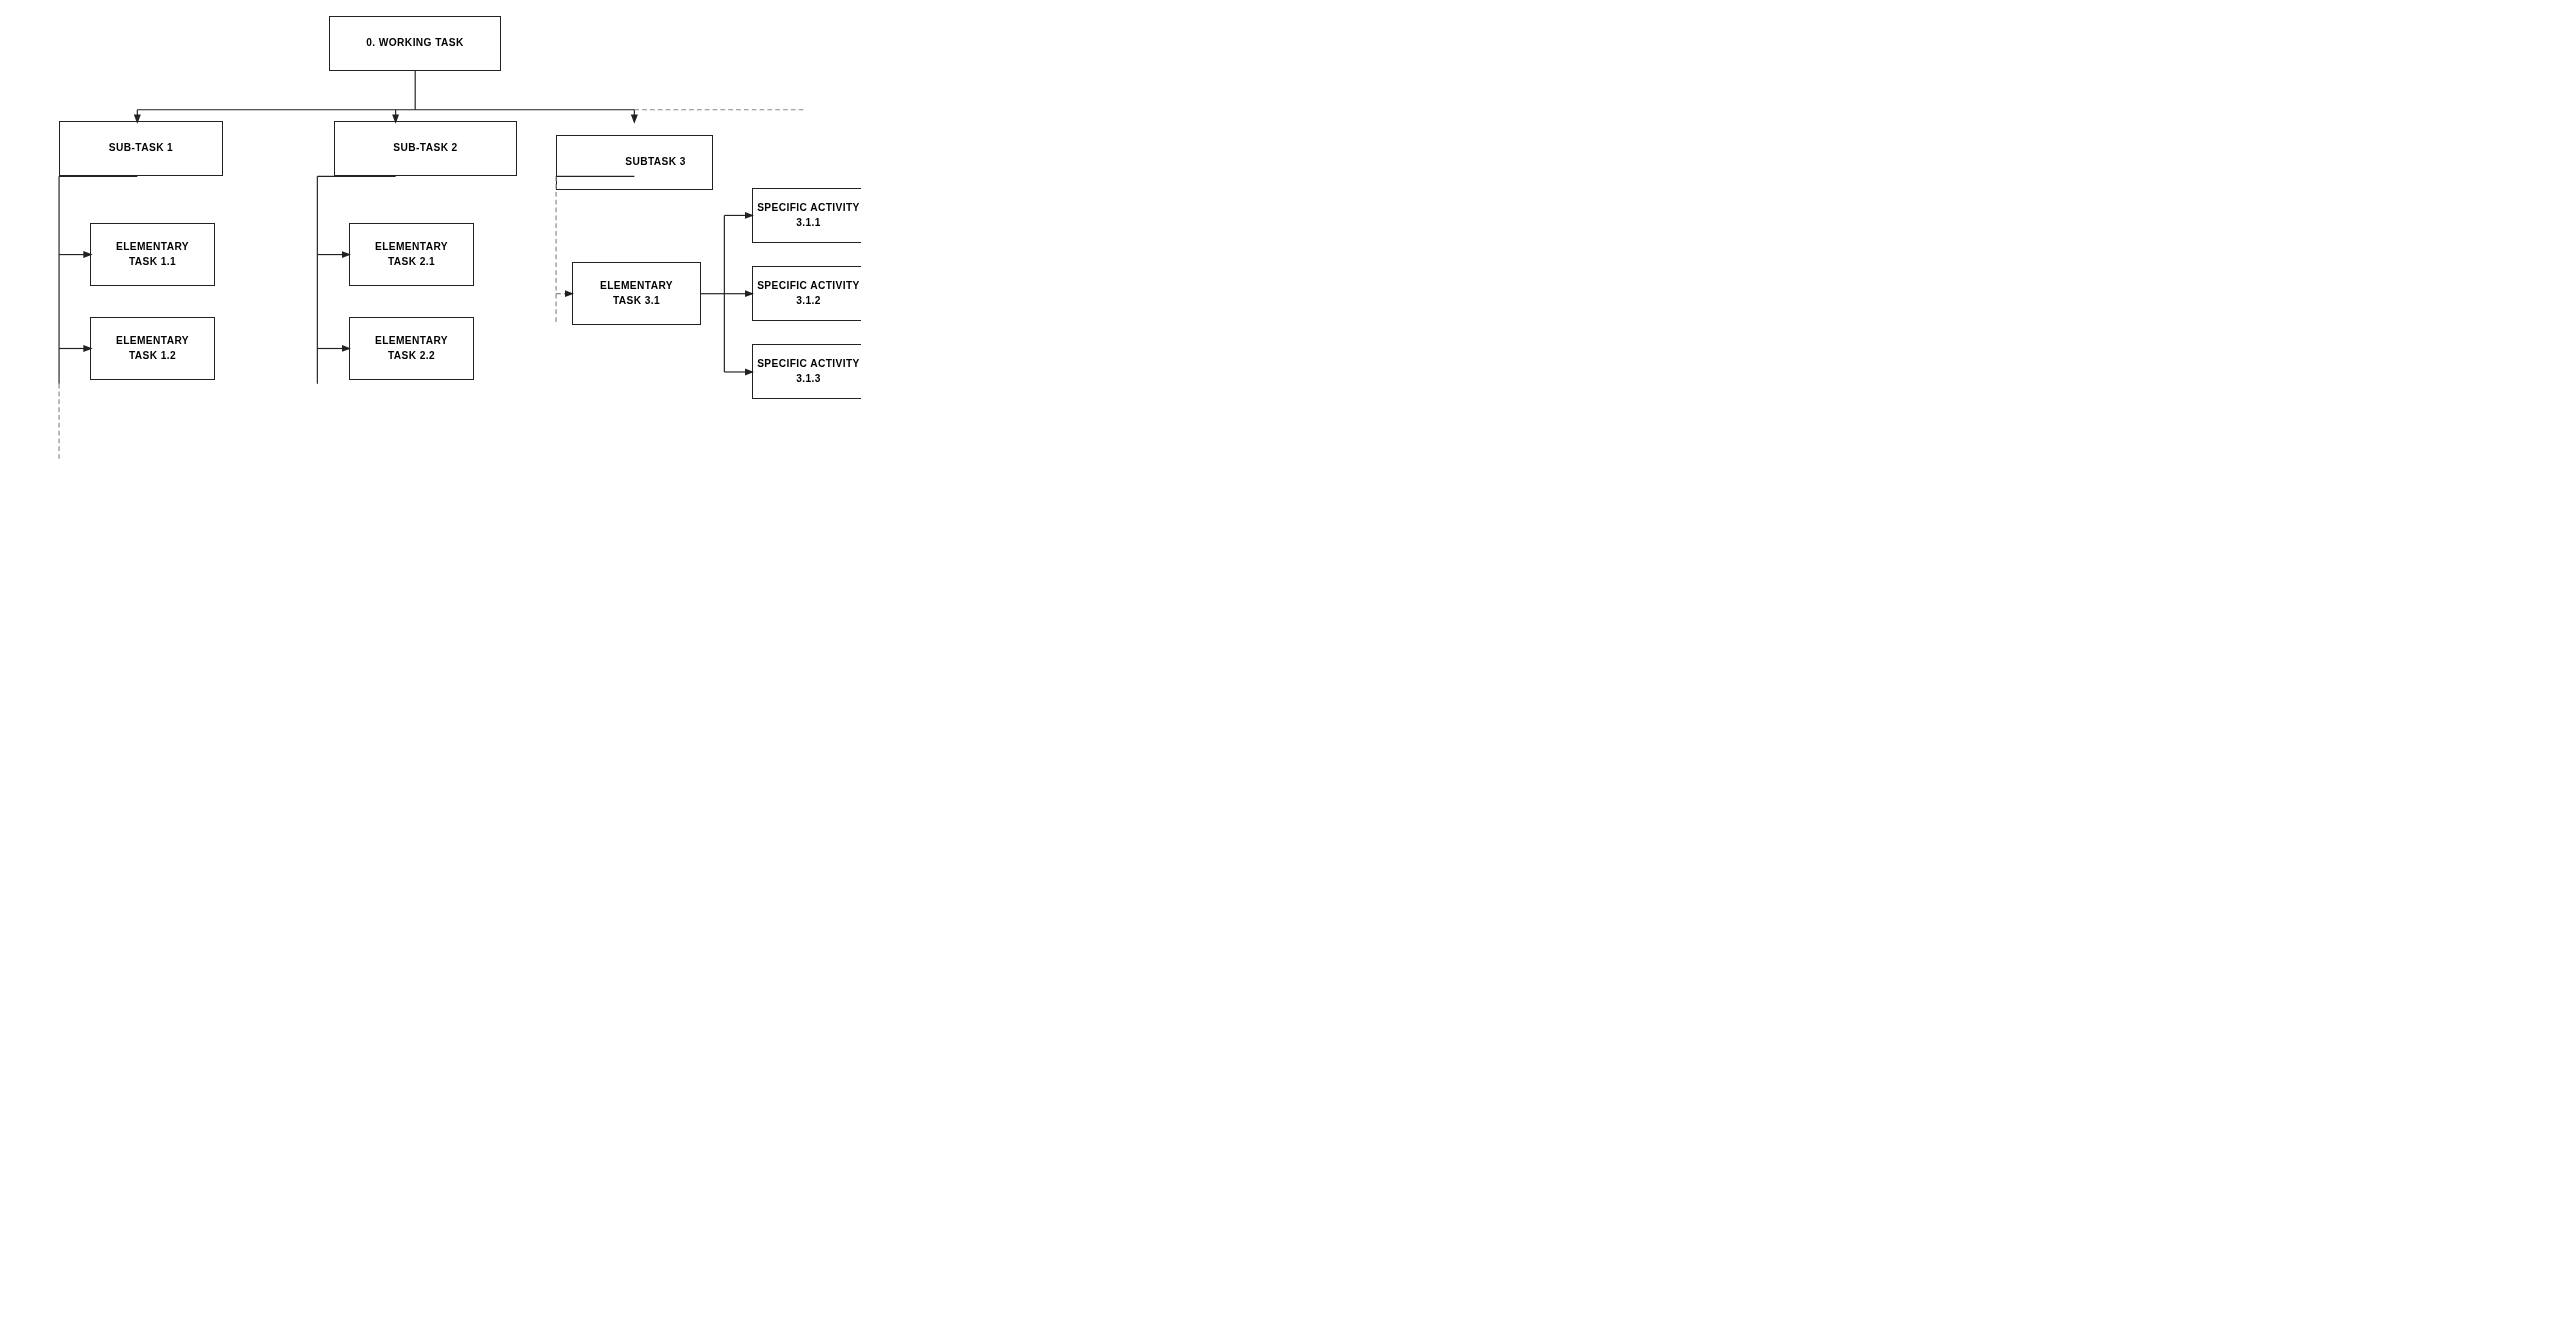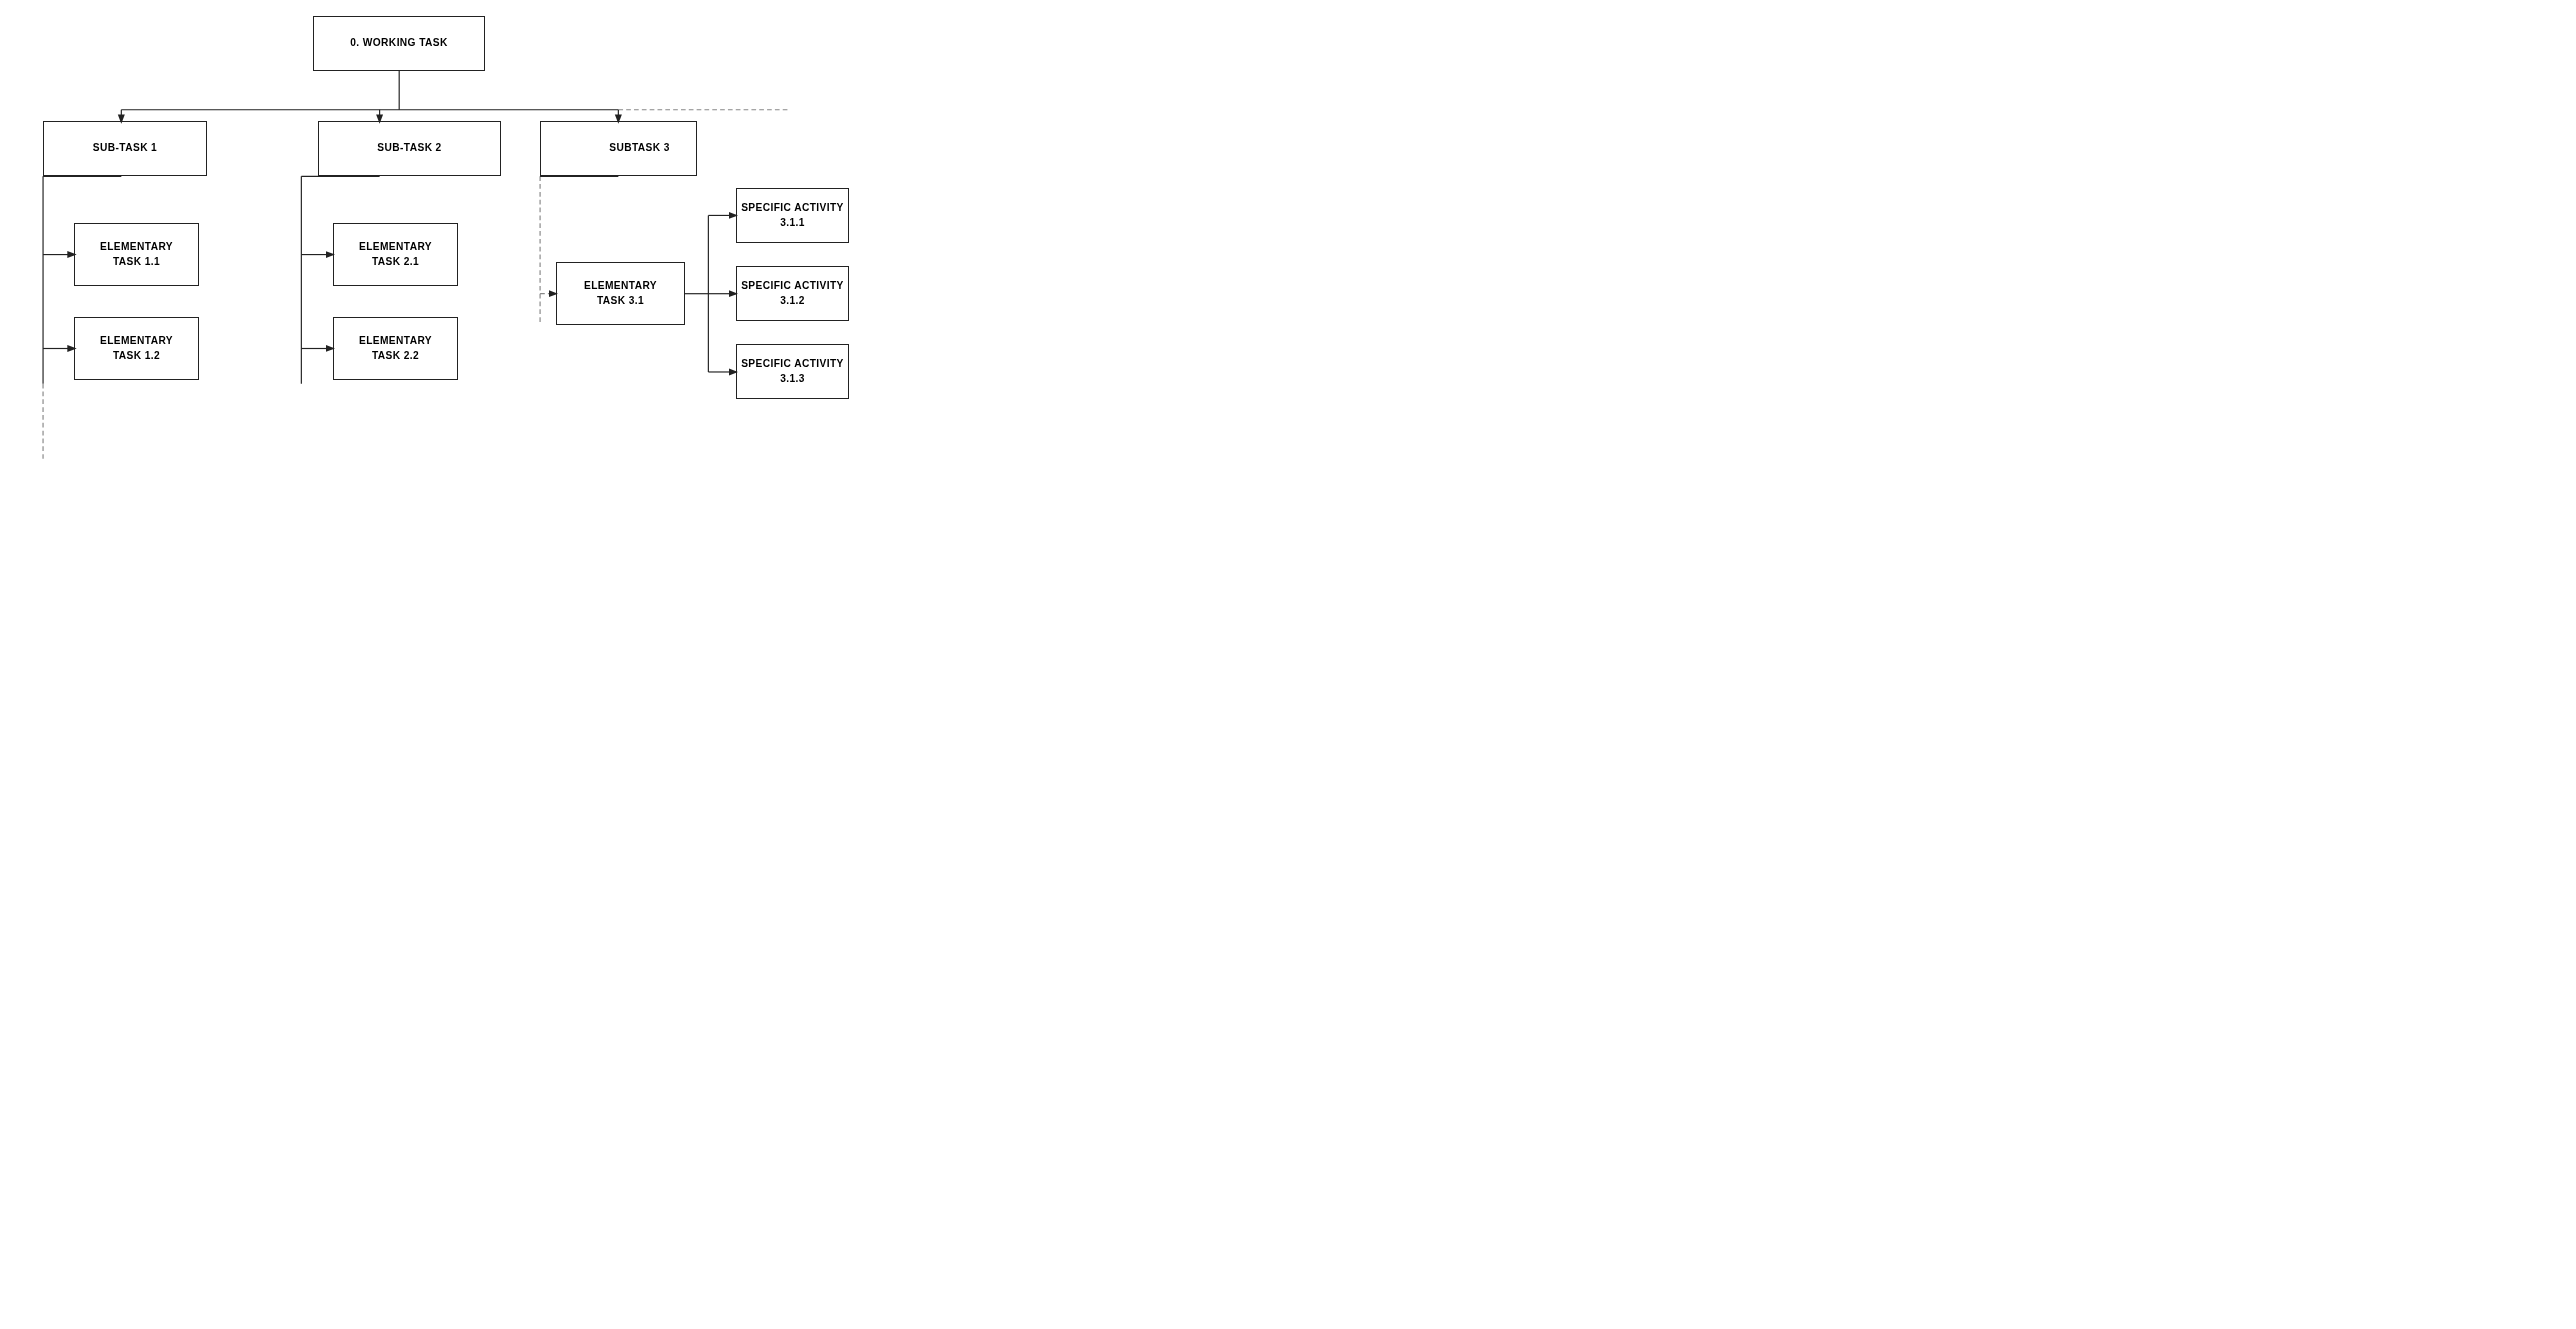--- a/index.html
+++ b/index.html
@@ -7,20 +7,21 @@
       background: #fff;
       font-family: Arial, sans-serif;
       width: 861px;
       min-height: 470px;
       overflow: hidden;
     }
     .diagram {
       position: relative;
       width: 861px;
       height: 470px;
+      margin-left: 16px;
     }
     .box {
       position: absolute;
       border: 1.6px solid #222;
       background: #fff;
       display: flex;
       align-items: center;
       justify-content: center;
       text-align: center;
       font-size: 10.2px;
@@ -61,21 +62,21 @@
   </div>
 
   <div class="box" style="left:43px; top:121px; width:164px; height:55px;">
     <span>SUB-TASK 1</span>
   </div>
 
   <div class="box" style="left:318px; top:121px; width:183px; height:55px;">
     <span>SUB-TASK 2</span>
   </div>
 
-  <div class="box" style="left:540px; top:121px; width:157px; height:55px;padding-left:42px;">
+  <div class="box" style="left:540px; top:135px; width:157px; height:55px;padding-left:42px;">
     <span>SUBTASK 3</span>
   </div>
 
   <div class="box" style="left:74px; top:223px; width:125px; height:63px;">
     <span>ELEMENTARY<br>TASK 1.1</span>
   </div>
 
   <div class="box" style="left:74px; top:317px; width:125px; height:63px;">
     <span>ELEMENTARY<br>TASK 1.2</span>
   </div>

